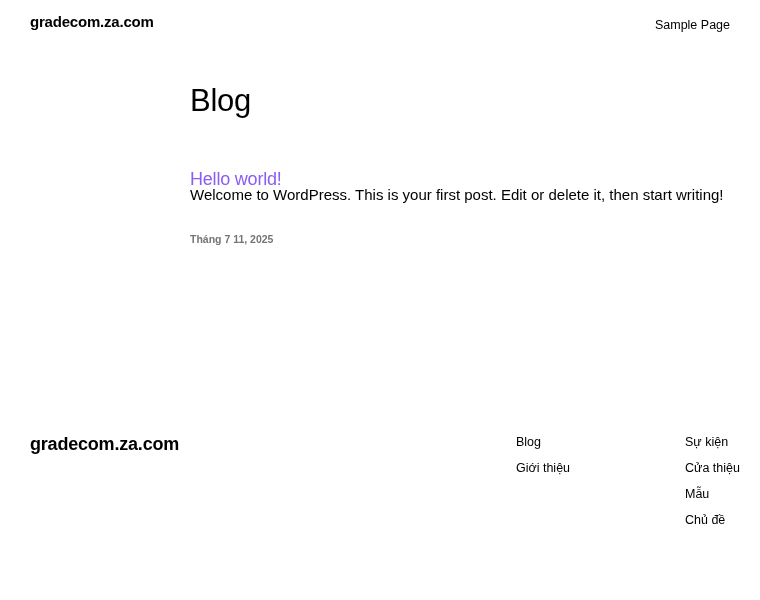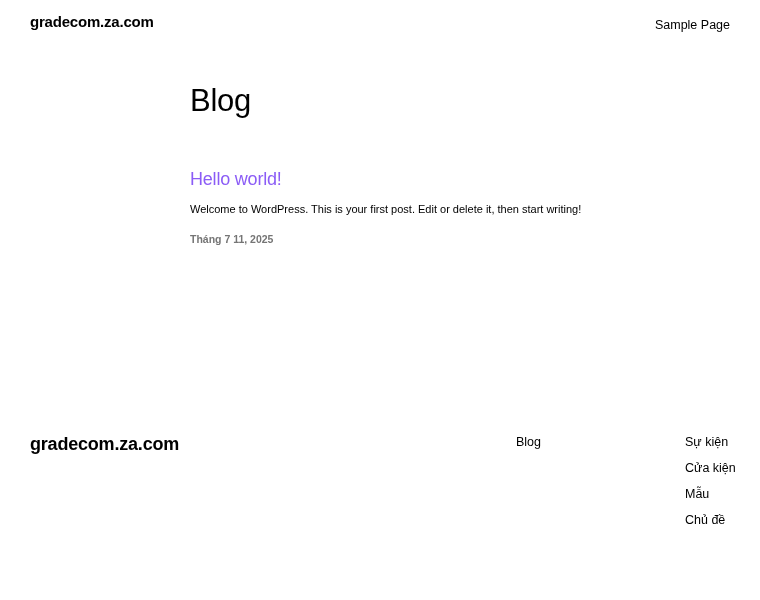--- a/index.html
+++ b/index.html
@@ -36,22 +36,22 @@
     font-size: 31px; font-weight: 400; letter-spacing: -0.3px;
     white-space: nowrap;
   }
   .post-title {
     position: absolute; top: 169px; left: 0;
     font-size: 18px; font-weight: 500; letter-spacing: -0.2px;
     color: #8b5cf6; text-decoration: none; cursor: pointer;
     white-space: nowrap;
   }
   .post-excerpt {
-    position: absolute; top: 202px; left: 0;
-    font-size: 11px; font-weight: 400; line-height: 1.3;
+    position: absolute; top: 185px; left: 0;
+    font-size: 15px; font-weight: 400; line-height: 1.3;
     width: 420px; white-space: nowrap;
   }
   .post-date {
     position: absolute; top: 233px; left: 0;
     font-size: 10.5px; font-weight: 700; color: #757575;
     white-space: nowrap;
   }
 
   
   .site-footer { position: absolute; left: 0; top: 0; width: 760px; }
@@ -91,23 +91,24 @@
       <p class="post-excerpt">Welcome to WordPress. This is your first post. Edit or delete it, then start writing!</p>
       <div class="post-date">Tháng 7 11, 2025</div>
     </article>
   </main>
 
   <footer class="site-footer">
     <a class="footer-brand">gradecom.za.com</a>
 
     <nav class="footer-nav-col col-1">
       <a class="footer-nav-link">Blog</a>
+      <a class="footer-nav-link">Giới thiệu</a>
     </nav>
 
     <nav class="footer-nav-col col-2">
       <a class="footer-nav-link">Sự kiện</a>
-      <a class="footer-nav-link">Cửa kiện</a>
+      <a class="footer-nav-link">Cửa thiệu</a>
       <a class="footer-nav-link">Mẫu</a>
       <a class="footer-nav-link">Chủ đề</a>
     </nav>
   </footer>
 
 </div>
 
 </body></html>

